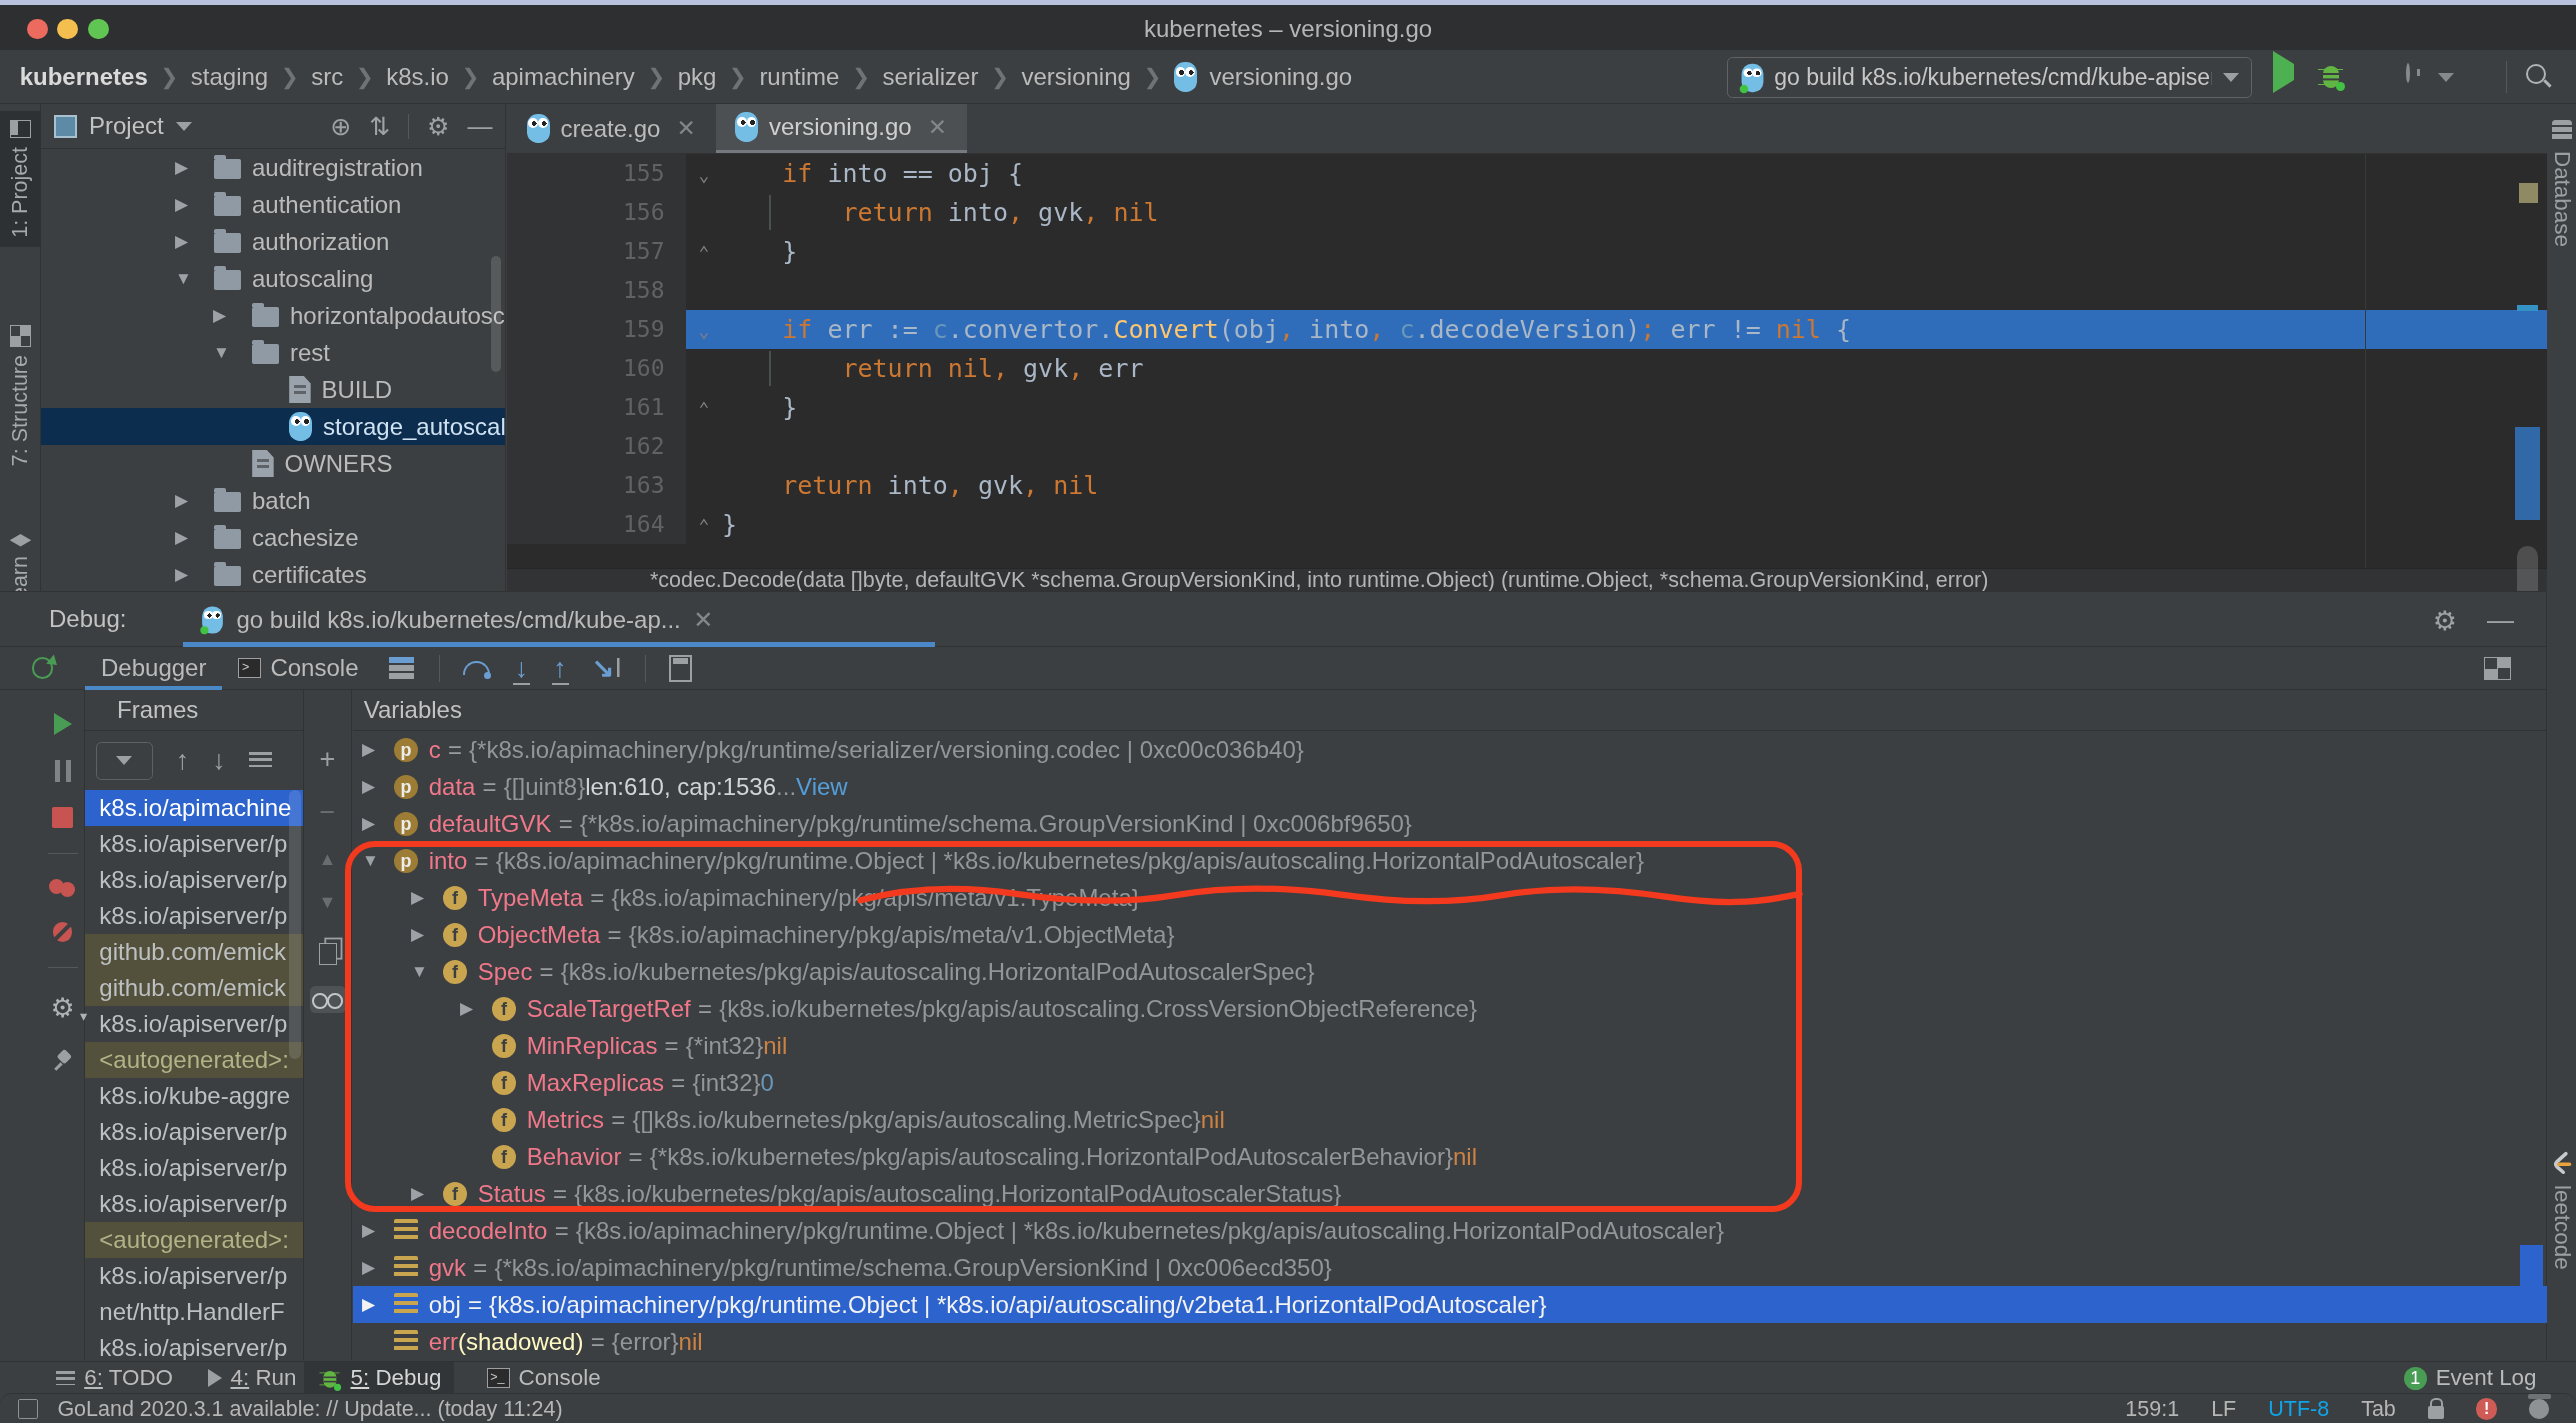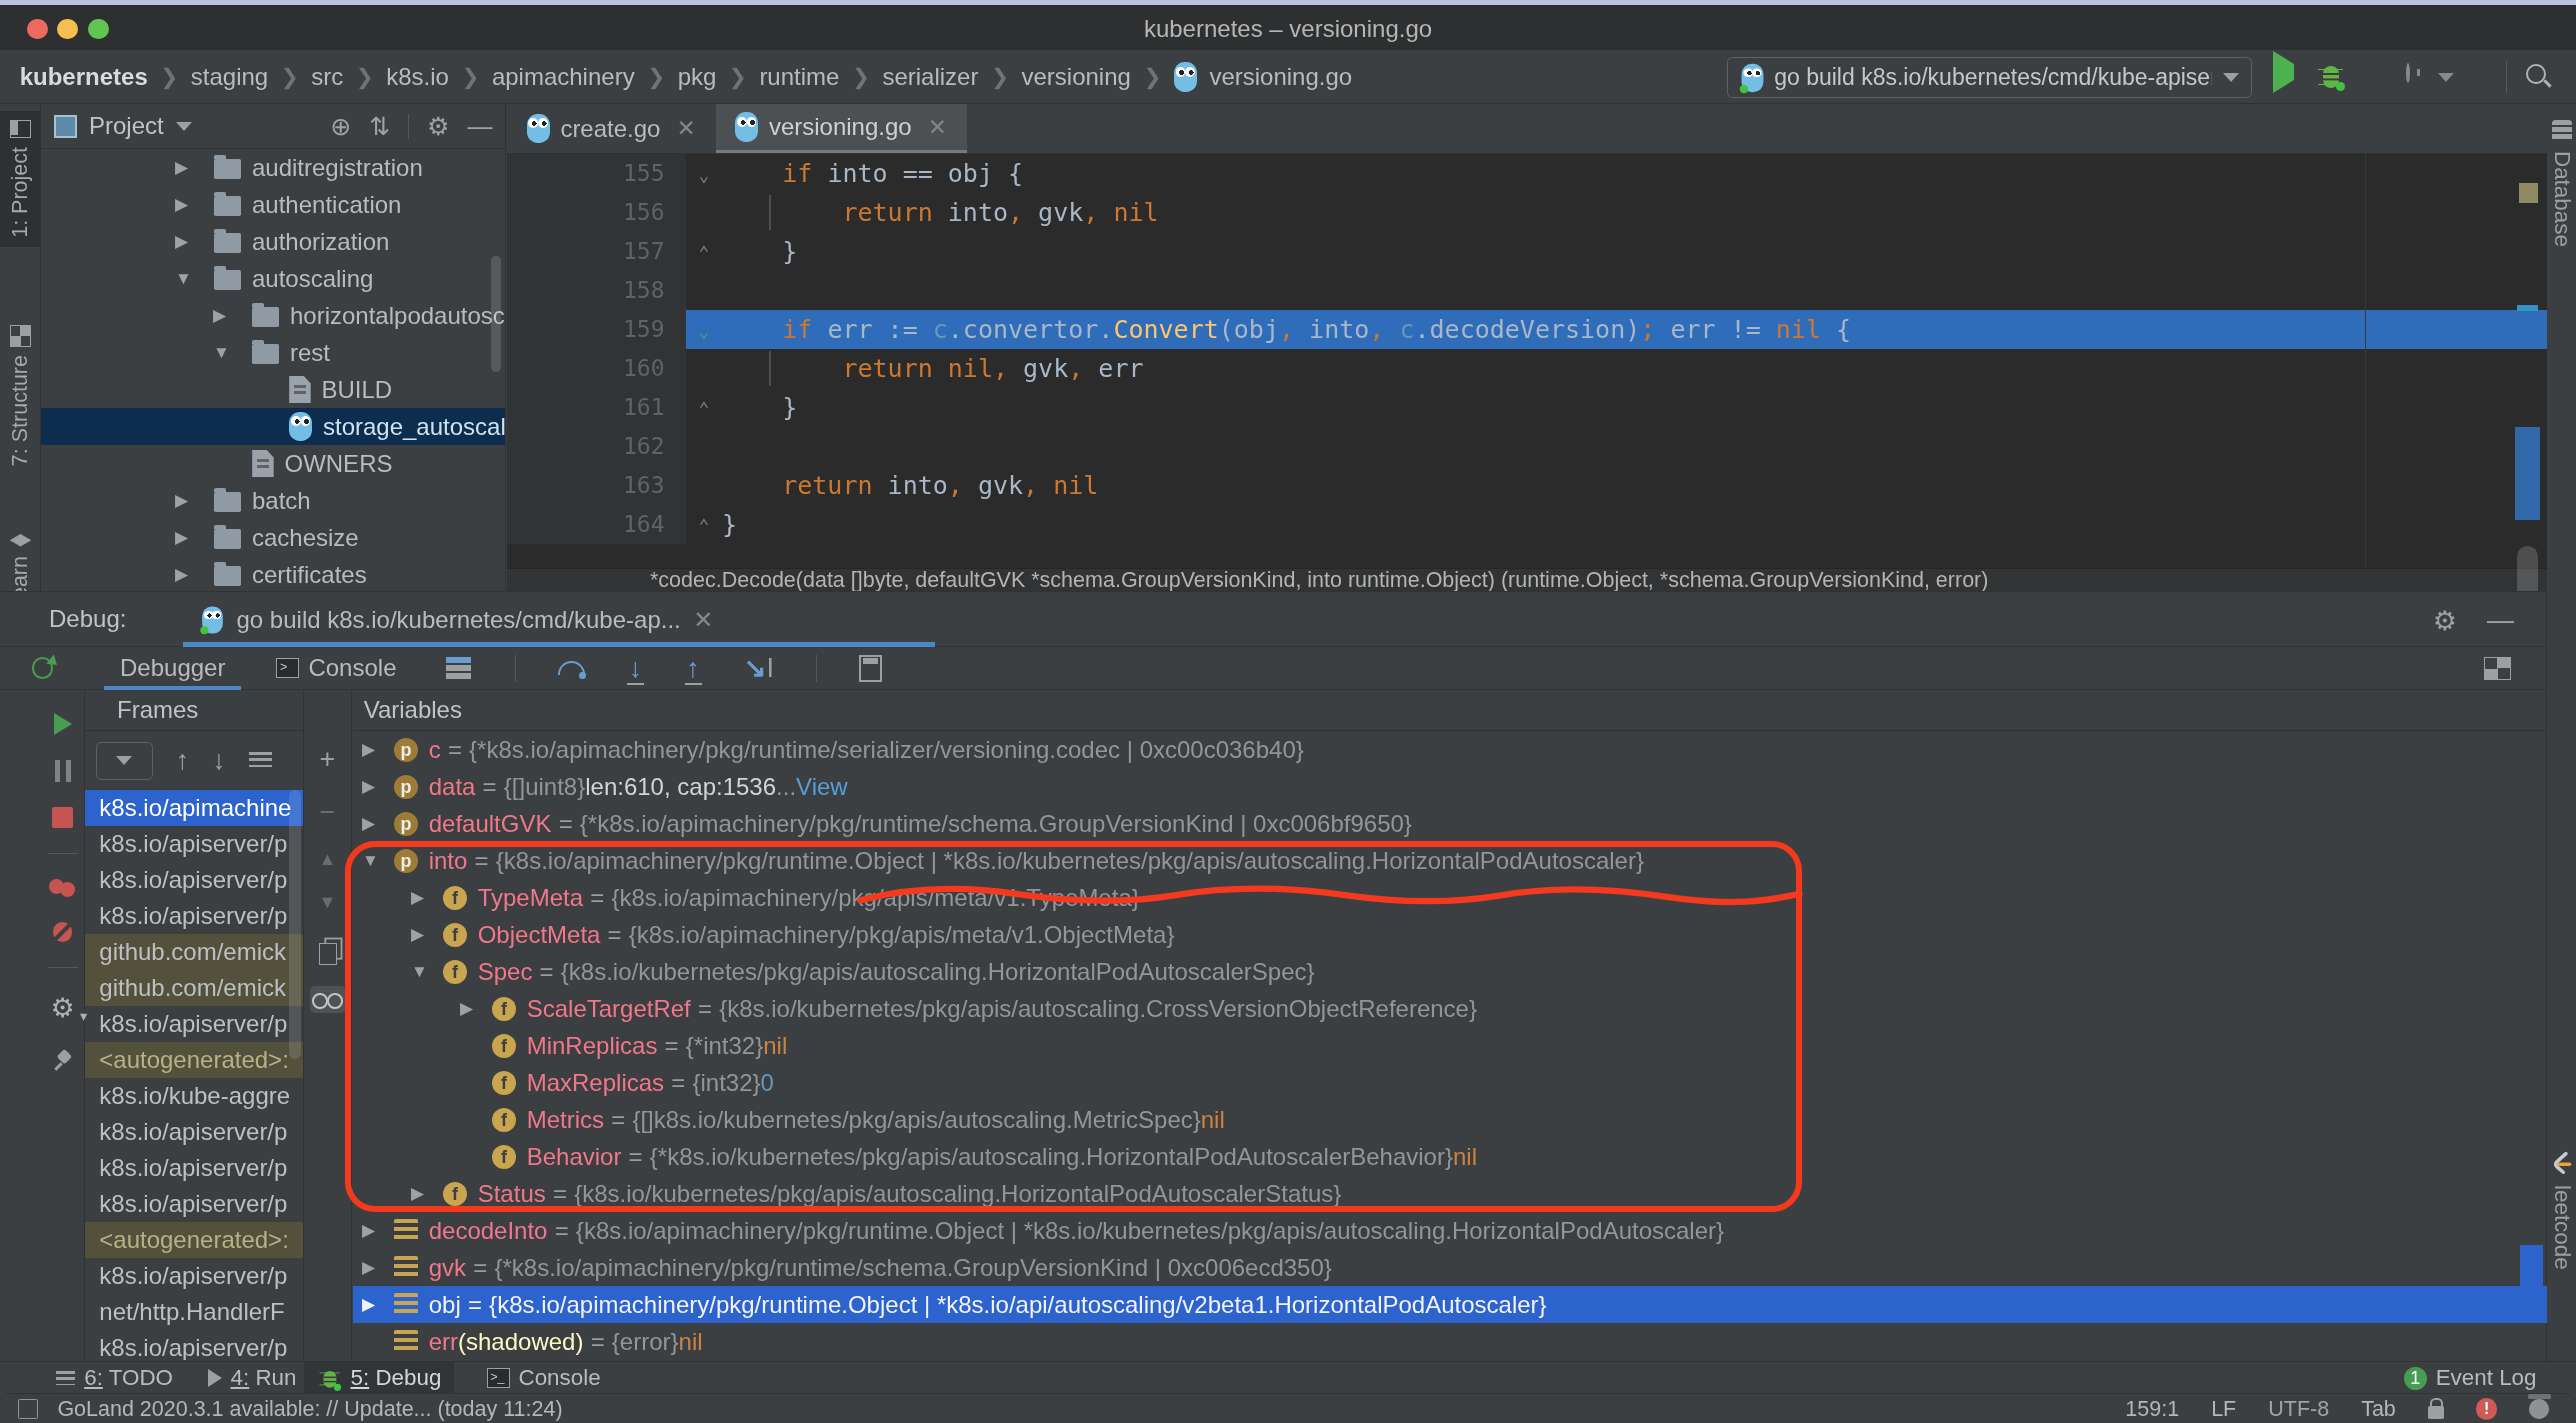--- a/index.html
+++ b/index.html
@@ -109,21 +109,21 @@
   .m-thumb { position:absolute; left:3.6px; top:388px; width:21.5px; height:104px; background:rgba(255,255,255,.17); border-radius:10.7px; }
   .m-tdash { position:absolute; left:0; top:397px; width:29px; height:6.3px; background:#8f8a63; }
 
   
   .debug { left:0; top:591px; width:2546px; height:770px; background:#3c3f41; border-top:0.9px solid #323232; }
   .dbg-head { position:relative; height:55px; border-bottom:0.9px solid #323232; }
   .dbg-label { position:absolute; left:49px; top:12.5px; font-size:24px; color:#c3c3c3; }
   .dbg-tab { position:absolute; left:183px; top:0; height:55px; display:flex; align-items:center; gap:12.5px; padding:0 18px; font-size:24px; color:#bbbbbb; }
   .dbg-tab-underline { position:absolute; left:183px; top:50px; width:752px; height:5.4px; background:#4a88c7; }
   .dbg-head-ics { position:absolute; right:32px; top:12.5px; display:flex; gap:30px; color:#9fa2a4; font-size:27px; }
-  .dbg-tools { position:relative; height:43px; border-bottom:0.9px solid #323232; display:flex; align-items:center; font-size:24px;gap:19px; }
+  .dbg-tools { position:relative; height:43px; border-bottom:0.9px solid #323232; display:flex; align-items:center; font-size:24px; }
   .dtab { padding:0 16px; height:43px; display:flex; align-items:center; gap:9px; position:relative; }
   .dtab.active::after { content:''; position:absolute; left:0; right:0; bottom:-0.9px; height:4.5px; background:#4a88c7; }
   .tsep { width:0.9px; height:27px; background:#55585a; margin:0 10.7px; }
   .stepic { margin:0 12.5px; color:#6a9dd1; font-size:27px; font-weight:bold; position:relative; }
   .stepic .base { position:absolute; left:-1.8px; right:-1.8px; bottom:-1.8px; height:2.7px; background:#9da0a2; }
   .arcov { display:inline-block; width:27px; height:13.4px; border:2.7px solid #6a9dd1; border-bottom:none; border-radius:13.4px 13.4px 0 0; position:relative; margin:0 12.5px; }
   .arcov::after { content:''; position:absolute; right:-3.6px; top:9px; width:7.2px; height:7.2px; border-radius:50%; background:#6a9dd1; }
   .calcic { width:23px; height:27px; border:2.7px solid #9da0a2; margin:0 12.5px; position:relative; }
   .calcic::before { content:''; position:absolute; left:1.8px; top:1.8px; right:1.8px; height:5.4px; background:#9da0a2; }
   .laybars { display:inline-block; width:25px; margin:0 14.3px; }
@@ -198,21 +198,21 @@
   .mn::first-letter { text-decoration:underline; }
   .todo-ic { width:19.7px; height:14.3px; background:repeating-linear-gradient(to bottom,#9da0a2 0 2.7px,transparent 2.7px 6.3px); }
   .run-tri { width:0; height:0; border-top:9px solid transparent; border-bottom:9px solid transparent; border-left:14.3px solid #9da0a2; }
   .term-ic { width:23px; height:19.7px; background:#2b2b2b; border:1.8px solid #9da0a2; color:#c6c9cb; font-size:12.5px; line-height:16px; padding-left:2.7px; }
   .evbadge { width:23px; height:23px; border-radius:50%; background:#499c54; color:#fff; text-align:center; line-height:23px; font-size:18px; }
 
   .statusbar { left:0; top:1393px; width:2576px; height:30px; background:#3c3f41; border-top:0.9px solid #323232; font-size:21.5px; color:#b6b6b6;border-radius:12px; }
   .sb-left { position:absolute; left:18px; top:0; height:30px; display:flex; align-items:center; gap:19.7px; }
   .sb-right { position:absolute; right:27px; top:0; height:30px; display:flex; align-items:center; gap:32px; }
   .sb-win { width:19.7px; height:19.7px; border:1.8px solid #8f9294; border-radius:1.8px; }
-  .dim { color:#a3a3a3; }
+  .dim { color:#0ea5e9; }
   .lock { position:relative; width:16px; height:12.5px; background:#9da0a2; border-radius:1.8px; margin-top:7.2px; }
   .lock::before { content:''; position:absolute; left:1.8px; top:-8px; width:9px; height:8px; border:2.7px solid #9da0a2; border-bottom:none; border-radius:5.4px 5.4px 0 0; }
   .errblink { width:21.5px; height:21.5px; border-radius:50%; background:#cf5b56; color:#fff; text-align:center; line-height:21.5px; font-size:16px; font-weight:bold; }
   .hector { position:relative; width:19.7px; height:19.7px; border-radius:50%; background:#8f9294; }
   .hector::before { content:''; position:absolute; left:-1.8px; top:-5.4px; width:23px; height:5.4px; background:#6f7274; border-radius:1.8px; }
 </style>
 </head>
 <body>
 
 <div class="app">

